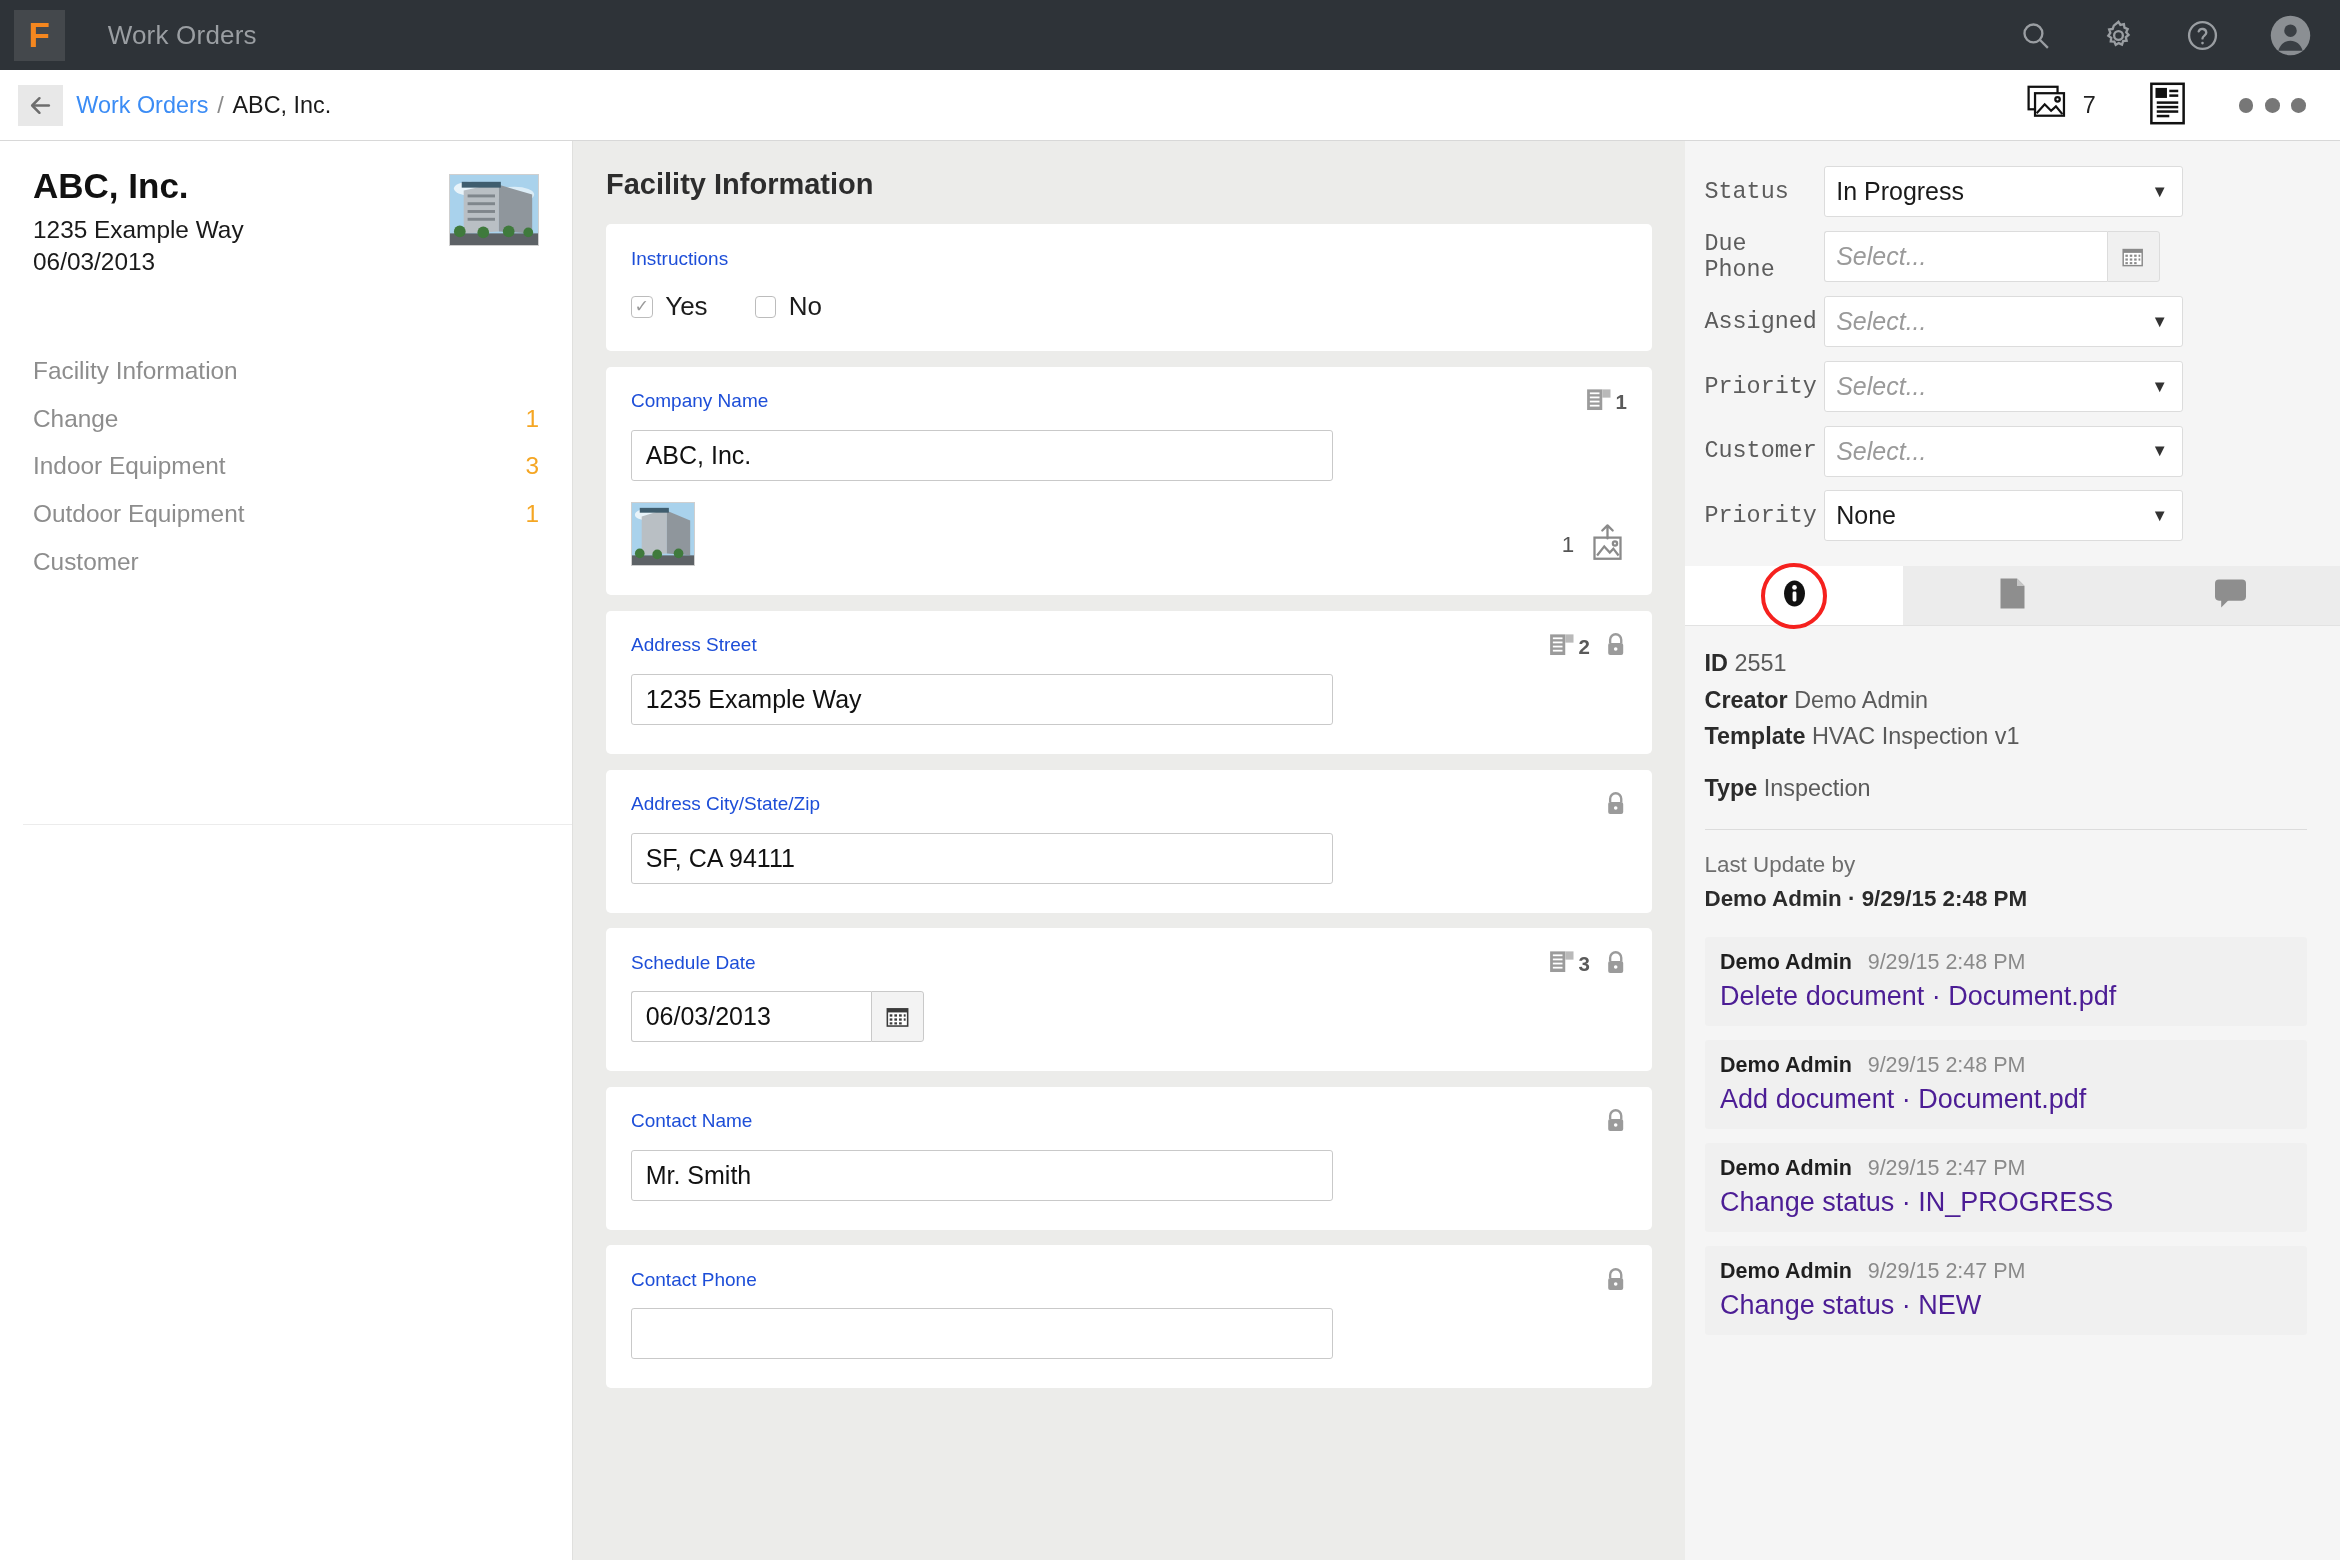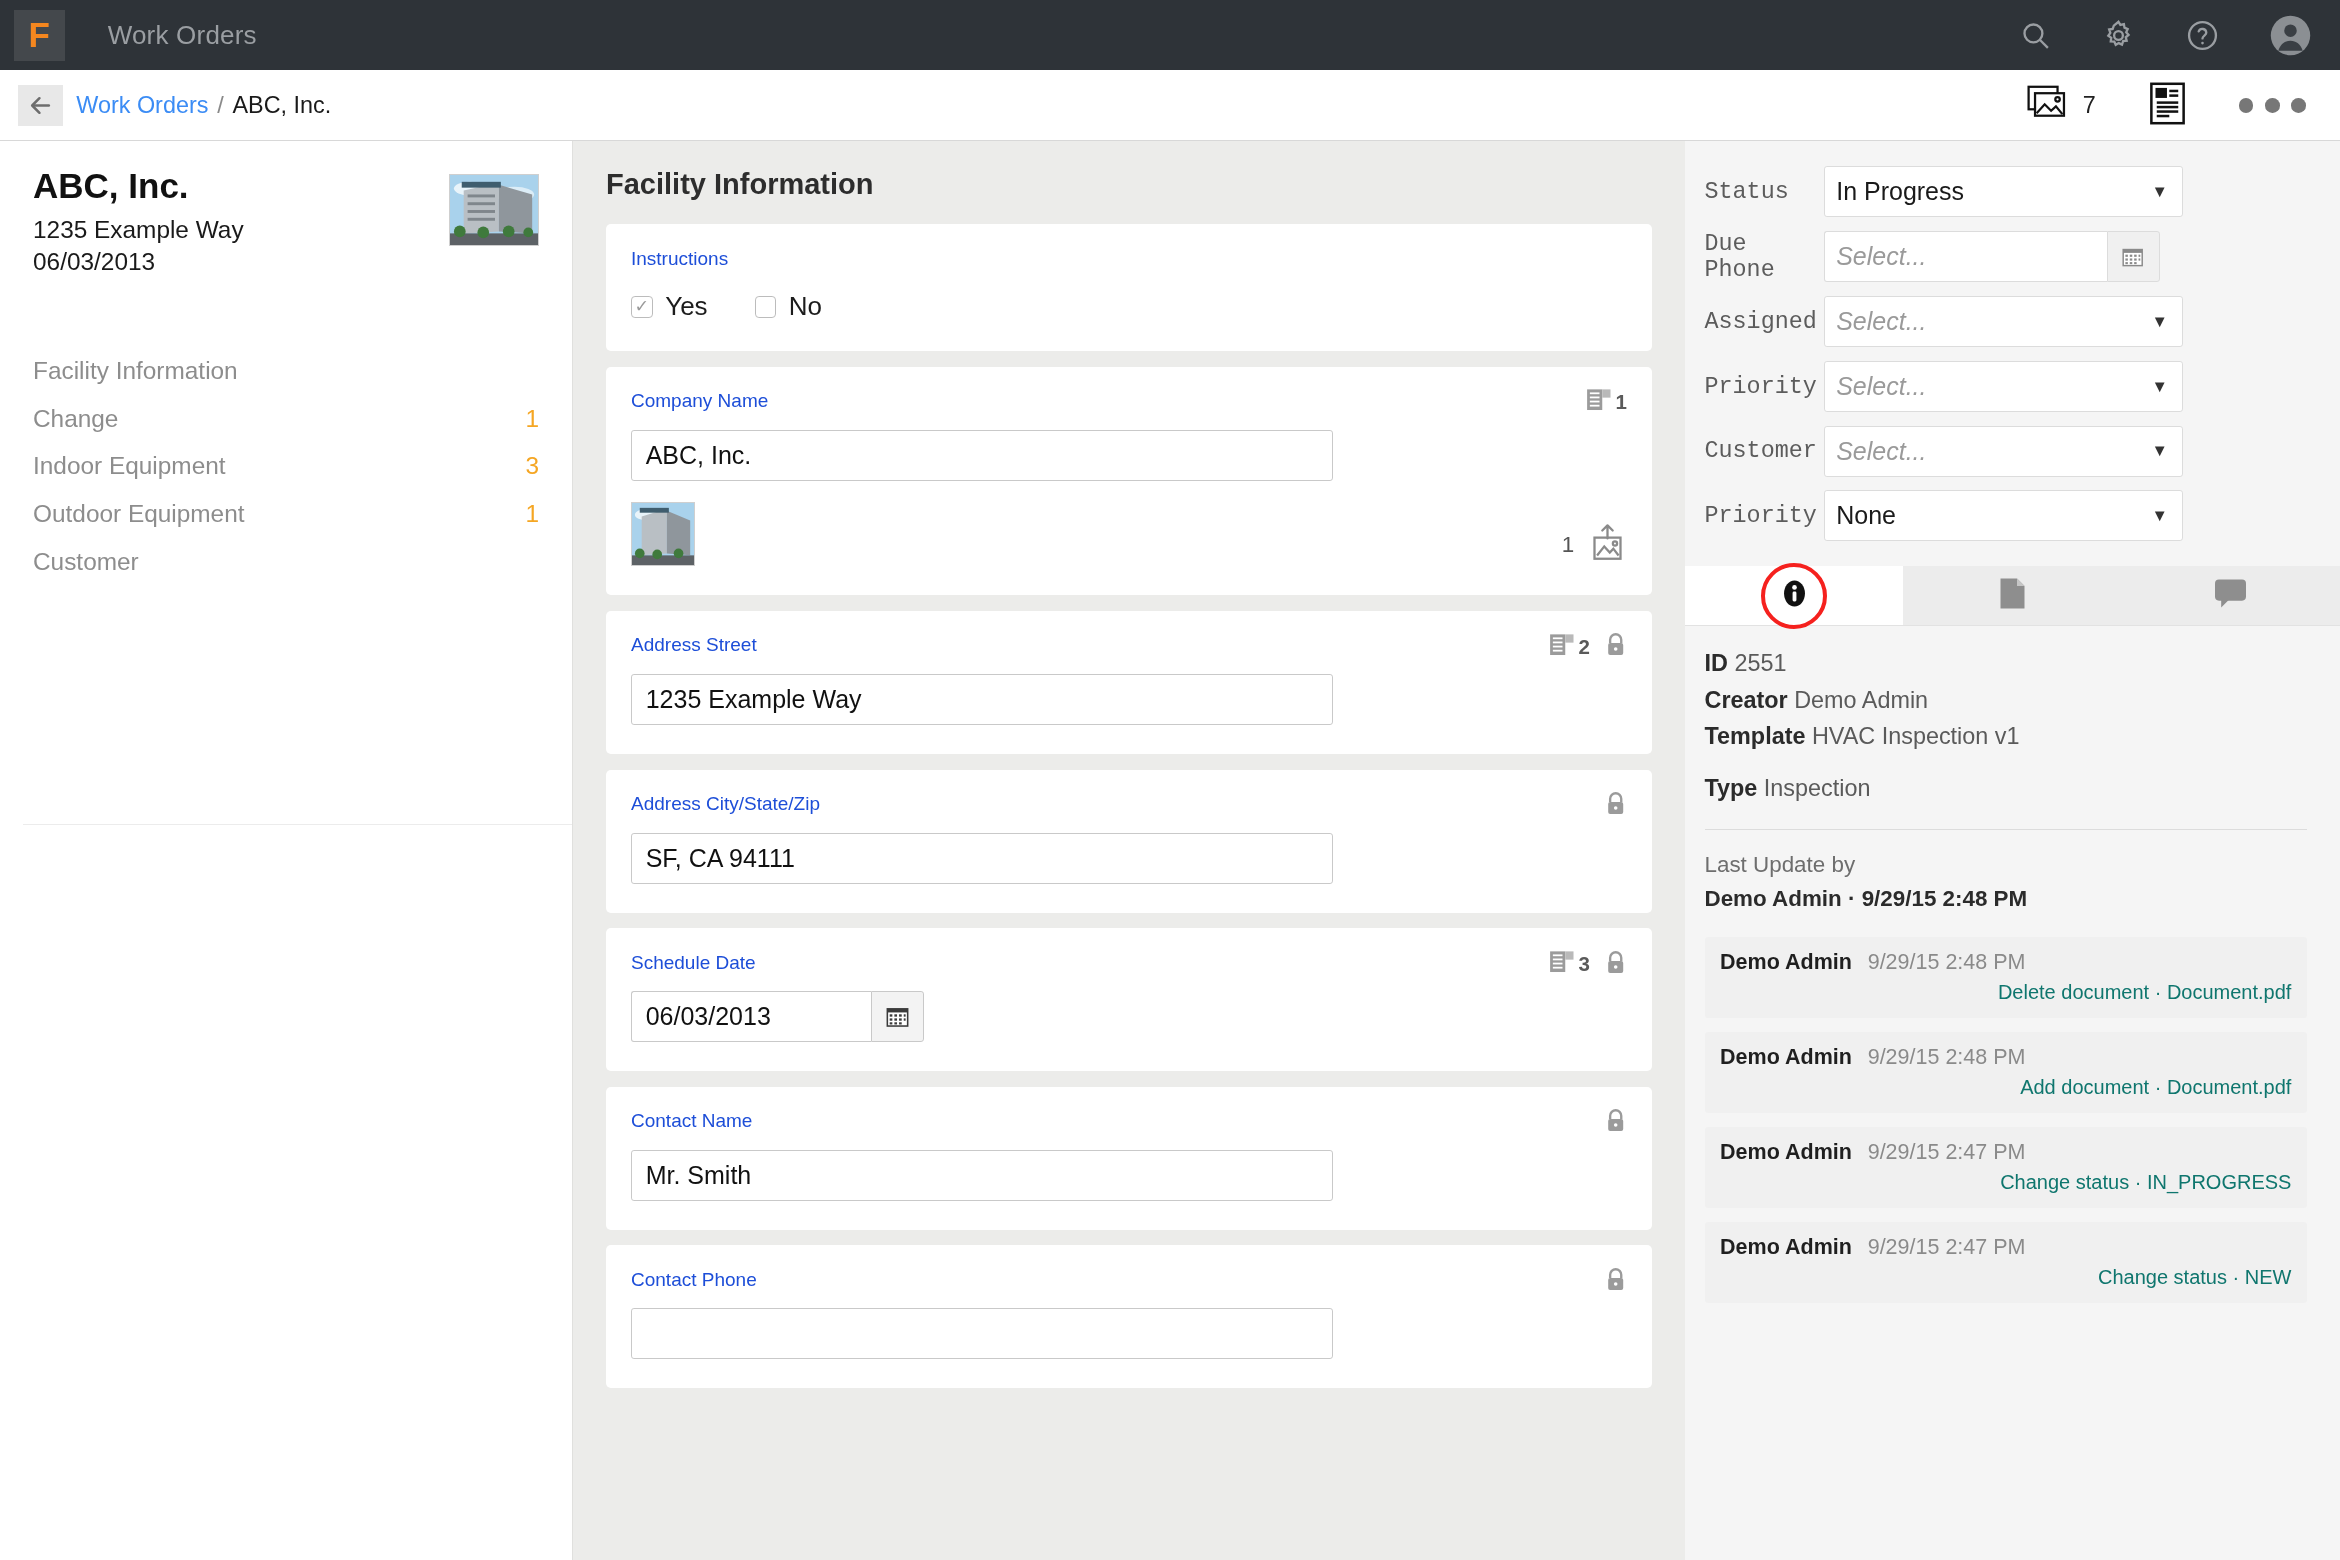--- a/index.html
+++ b/index.html
@@ -176,21 +176,21 @@
   .ip-rule { height: 1px; background: #dcdcdc; margin: 27px 0 21.5px 0; }
   .lu-label { font-size: 22.4px; color: #6e6e6e; margin-bottom: 7.8px; }
   .lu-val { font-size: 22.4px; color: #2b2b2b; font-weight: bold; }
   .logs { margin-top: 25px; }
   .log {
     background: #f0f0f0; border-radius: 2.9px; padding: 13.7px 15.6px; margin-bottom: 13.7px;
   }
   .log-h { font-size: 21.5px; margin-bottom: 5.9px; }
   .log-h b { color: #1f1f1f; }
   .log-h span { color: #8a8a8a; margin-left: 9.8px; }
-  .log-b { font-size: 20px; color: #0f766e; text-align: right; }
+  .log-b { font-size: 27px; color: #4c1d95; }
 </style>
 </head>
 <body>
 
 <div class="topbar">
   <div class="logo-box">
     <span>F</span>
   </div>
   <div class="topbar-title">Work Orders</div>
   <div class="topbar-icons">

